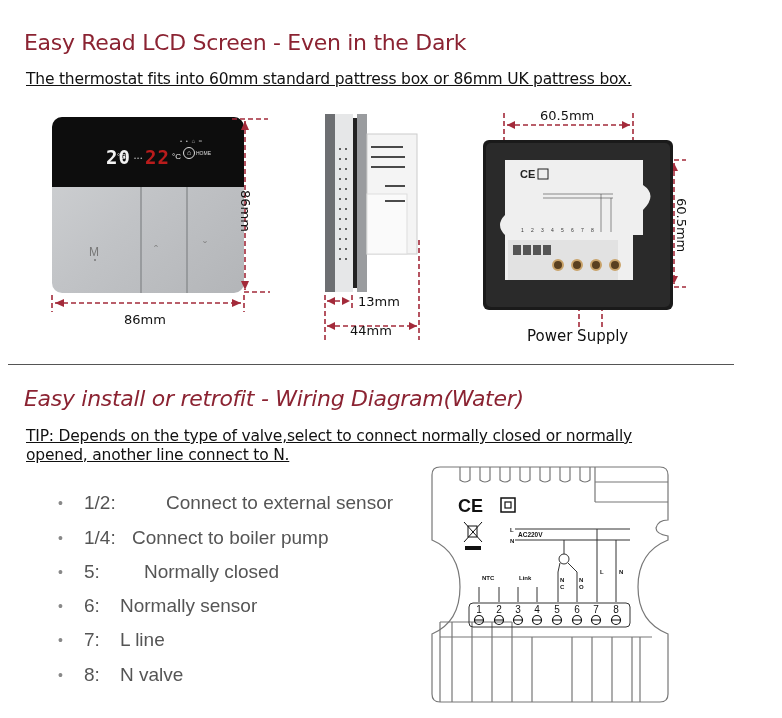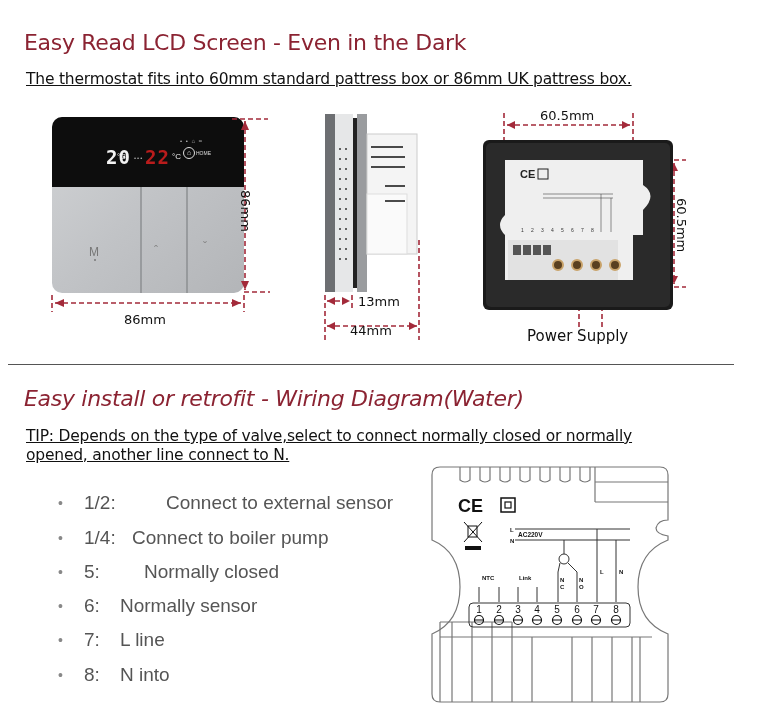--- a/index.html
+++ b/index.html
@@ -209,21 +209,21 @@
     <span class="txt" style="left:62px;">Normally sensor</span>
   </div>
   <div class="row" style="top:137px;">
     <span class="bullet">•</span>
     <span class="num">7:</span>
     <span class="txt" style="left:62px;text-align:right;">L line</span>
   </div>
   <div class="row" style="top:172px;">
     <span class="bullet">•</span>
     <span class="num">8:</span>
-    <span class="txt" style="left:62px;">N into</span>
+    <span class="txt" style="left:62px;">N valve</span>
   </div>
 </div>
 
 <svg class="abs" style="left:420px;top:462px;" width="250" height="245" viewBox="0 0 250 245">
   <g fill="none" stroke="#777" stroke-width="1.2">
     <path d="M20 5 H240 Q248 5 248 13 V58 Q238 58 236 66 Q236 72 248 74 V78 Q218 90 218 125 Q218 160 248 172 V232 Q248 240 240 240 H20 Q12 240 12 232 V172 Q40 160 40 125 Q40 90 12 78 V13 Q12 5 20 5Z"></path>
     <path d="M40 5 V18 Q45 22 50 18 V5 M60 5 V18 Q65 22 70 18 V5 M80 5 V18 Q85 22 90 18 V5 M100 5 V18 Q105 22 110 18 V5 M120 5 V18 Q125 22 130 18 V5 M140 5 V18 Q145 22 150 18 V5 M160 5 V18 Q165 22 170 18 V5"></path>
     <line x1="175" y1="5" x2="175" y2="40"></line>
     <line x1="175" y1="20" x2="248" y2="20"></line>
     <line x1="175" y1="40" x2="248" y2="40"></line>

